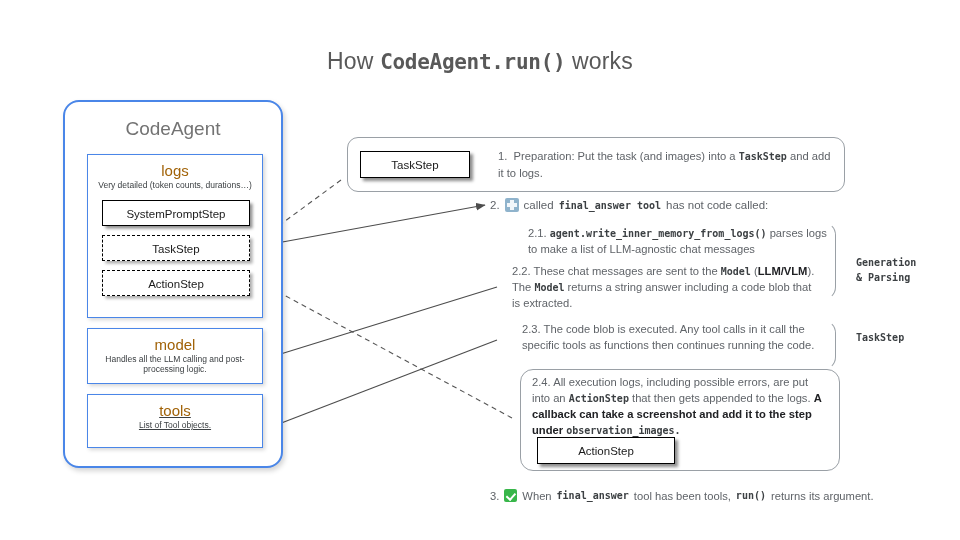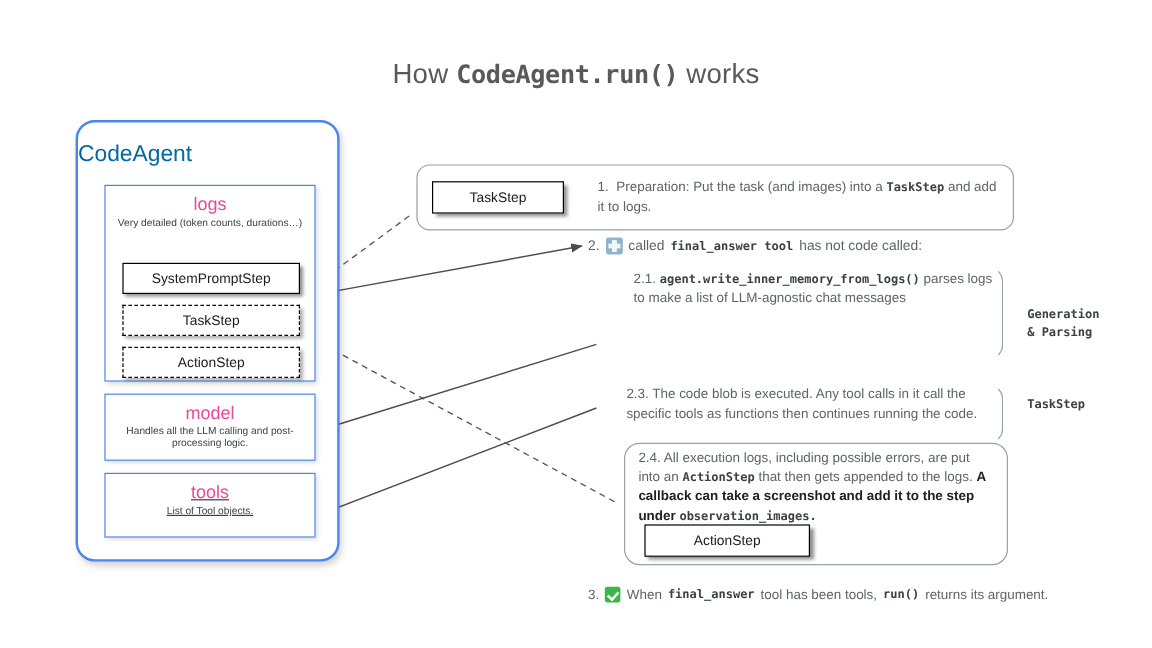--- a/index.html
+++ b/index.html
@@ -51,41 +51,41 @@
     border: 2px solid #4a86e8;
     border-radius: 16px;
     background: #ffffff;
     box-shadow: 2px 3px 5px rgba(0,0,0,0.17);
     box-sizing: border-box;
   }
   .agent-title {
     position: absolute;
     left: 0; top: 16px;
     width: 100%;
-    text-align: left;
+    text-align: center;
     font-size: 19px;
-    color: #0369a1;
+    color: #737373;
   }
   .sub-box {
     position: absolute;
     left: 22px;
     width: 176px;
     border: 1.4px solid #4a86e8;
     background: #fff;
     box-shadow: 2px 2px 4px rgba(0,0,0,0.16);
     box-sizing: border-box;
   }
   #logs-box { top: 52px; height: 164px; }
   #model-box { top: 226px; height: 56px; }
   #tools-box { top: 292px; height: 54px; text-decoration: underline; }
 
   .box-heading {
     text-align: center;
     font-size: 15px;
-    color: #ec4899;
+    color: #a16207;
     margin-top: 7px;
   }
   .box-sub {
     text-align: center;
     font-size: 8.5px;
     color: #3c4043;
     line-height: 1.22;
     margin-top: 1px;
     padding: 0 6px;
   }
@@ -95,21 +95,20 @@
     position: absolute;
     left: 14px;
     width: 148px;
     height: 26px;
     line-height: 26px;
     text-align: center;
     font-size: 11.5px;
     color: #1a1a1a;
     background: #fff;
     box-sizing: border-box;
-    margin-top: 19px;
   }
   .chip-solid {
     border: 1.6px solid #000;
     box-shadow: 2.5px 2.5px 3px rgba(0,0,0,0.45);
   }
   .chip-dashed {
     border: 1.6px dashed #000;
     box-shadow: 2.5px 2.5px 3px rgba(0,0,0,0.33);
   }
   #chip-systempromptstep { top: 45px; }
@@ -348,20 +347,24 @@
       <span> has not code called:</span>
   </div>
 
   <div class="sub-group" id="group-21-22"></div>
 
   <div class="para" id="para-21">
     <span>2.1.</span>
     <span class="mono-b">agent.write_inner_memory_from_logs()</span><span> parses logs to make a list of LLM-agnostic chat messages</span>
   </div>
 
+  <div class="para" id="para-22">
+    <span>2.2.</span>
+    <span>These chat messages are sent to the </span><span class="mono-b">Model</span><span> (</span><span class="bold-sans">LLM/VLM</span><span>). The </span><span class="mono-b">Model</span><span> returns a string answer including a code blob that is extracted.</span>
+  </div>
 
   <div class="sub-group" id="group-23"></div>
 
   <div class="para" id="para-23">
     <span>2.3.</span>
     <span>The code blob is executed. Any tool calls in it call the specific tools as functions then continues running the code.</span>
   </div>
 
   <div class="side-label" id="label-generation">
     <div>Generation</div>

